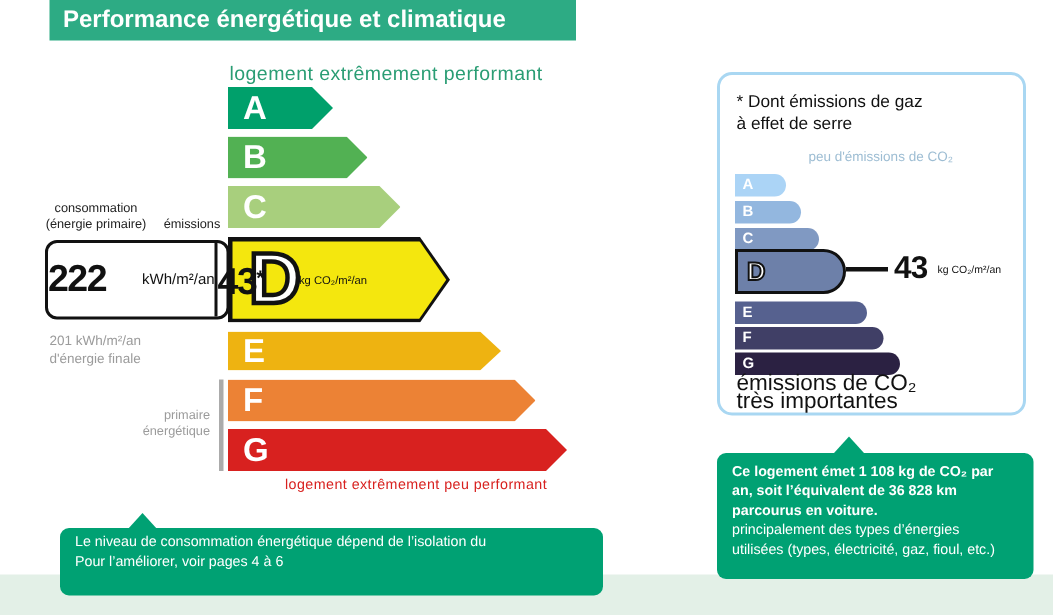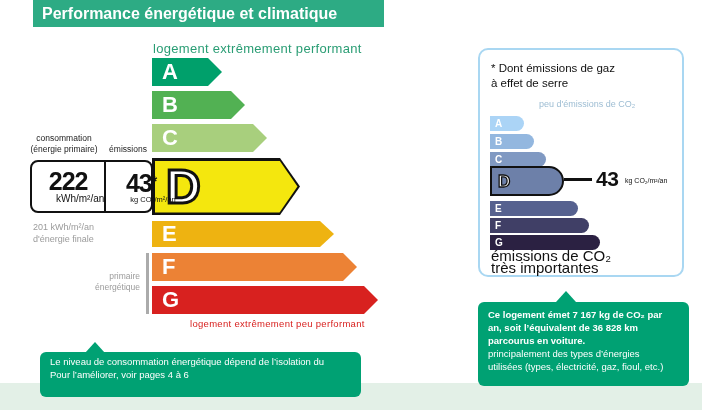--- a/index.html
+++ b/index.html
@@ -13,21 +13,21 @@
 
   .top-label{position:absolute;left:153px;top:41px;font-size:13px;letter-spacing:.3px;color:var(--top_label_text,#2a9d74);z-index:1;}
   .bottom-label{position:absolute;left:153px;top:318px;font-size:9.5px;letter-spacing:.3px;color:var(--bottom_label_text,#d8211f);z-index:1;margin-left:37px;}
 
   .earrow{position:absolute;z-index:1;}
   .eletter{position:absolute;left:10px;top:50%;transform:translateY(-50%);color:#fff;font-weight:bold;font-size:22px;line-height:1;}
   .eletter.big{left:14px;font-size:48px;color:#fff;-webkit-text-stroke:3px #111;}
 
   .vbox{position:absolute;left:30px;top:160px;width:123px;height:53px;background:#fff;border:2.5px solid #111;
         border-radius:8px;display:flex;box-sizing:border-box;z-index:2;}
-  .vcell{display:flex;flex-direction:column;align-items:center;justify-content:center;}
+  .vcell{display:flex;flex-direction:row;align-items:center;justify-content:center;}
   .vcell.lft{flex:0 0 63px;border-right:2px solid #111;}
   .vcell.rgt{flex:1;}
   .vnum{font-size:25px;font-weight:bold;line-height:23px;letter-spacing:-1px;color:#111;white-space:nowrap;}
   .vnum sup{font-size:14px;vertical-align:6px;}
   .vunit{font-size:10px;color:#111;white-space:nowrap;padding-left:24px;}
   .vunit.small{font-size:7.5px;}
 
   .clabel{position:absolute;left:22px;top:133px;width:84px;text-align:center;font-size:8.5px;color:#222;line-height:10.5px;z-index:1;}
   .elabel{position:absolute;left:100px;top:144px;width:56px;text-align:center;font-size:8.5px;color:#222;z-index:1;}
   .final-energy{position:absolute;left:33px;top:222px;font-size:9px;color:var(--muted_text,#9b9b9b);line-height:11.5px;z-index:1;}
@@ -42,21 +42,21 @@
   .low-label{position:absolute;left:11px;top:49px;font-size:9px;color:var(--light_blue_text,#9dbdd3);padding-left:48px;}
   .cbar{position:absolute;}
   .cletter{position:absolute;left:5px;top:50%;transform:translateY(-50%);font-size:10px;font-weight:bold;color:#fff;line-height:1;}
   .cletter.big{left:6px;font-size:17px;-webkit-text-stroke:1.3px #111;}
   .dash{position:absolute;left:84px;top:128px;width:28px;height:2.5px;background:#111;}
   .cvalue{position:absolute;left:116px;top:117px;font-size:21px;font-weight:bold;color:#111;letter-spacing:-.5px;}
   .cvalue-unit{position:absolute;left:145px;top:127px;font-size:7px;color:#111;}
   .high-label{position:absolute;left:11px;top:200px;font-size:15px;color:#111;line-height:12px;}
 
   .callout{position:absolute;background:var(--callout_bg,#00a173);border-radius:6px;color:#fff;z-index:2;box-sizing:border-box;}
-  .callout.cl-left{left:40px;top:352px;width:321px;height:45px;padding:4px 10px;font-size:9.5px;line-height:12.5px;}
+  .callout.cl-left{left:40px;top:352px;width:362px;height:45px;padding:4px 10px;font-size:9.5px;line-height:12.5px;}
   .callout.cl-right{left:478px;top:302px;width:211px;height:84px;padding:6px 10px;font-size:9.5px;line-height:13px;}
   .callout .bold{font-weight:bold;}
   .tri{position:absolute;width:0;height:0;border-left:10px solid transparent;border-right:10px solid transparent;
        border-bottom:11px solid var(--callout_bg,#00a173);z-index:2;}
   .tri.t-left{left:85px;top:342px;}
   .tri.t-right{left:556px;top:291px;}
 </style>
 </head>
 <body>
 
@@ -162,20 +162,20 @@
   </div>
 
   <div class="tri t-left"></div>
   <div class="callout cl-left">
     <div>Le niveau de consommation énergétique dépend de l’isolation du</div>
     <div>Pour l’améliorer, voir pages 4 à 6</div>
   </div>
 
   <div class="tri t-right"></div>
   <div class="callout cl-right">
-    <div class="bold">Ce logement émet 7 167 kg de CO₂ par</div>
+    <div class="bold">Ce logement émet 1 108 kg de CO₂ par</div>
     <div class="bold">an, soit l’équivalent de 36 828 km</div>
     <div class="bold">parcourus en voiture.</div>
     <div>principalement des types d’énergies</div>
     <div>utilisées (types, électricité, gaz, fioul, etc.)</div>
   </div>
 
 </div>
 
 </body></html>

